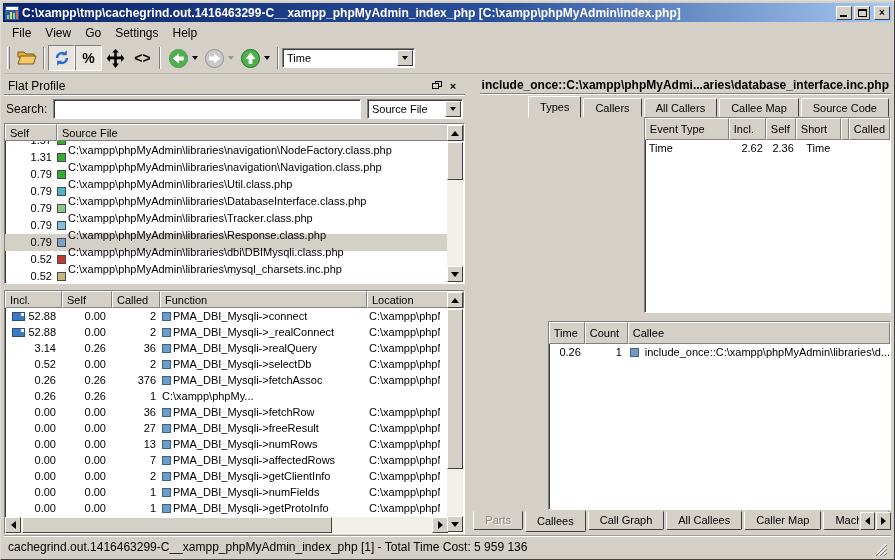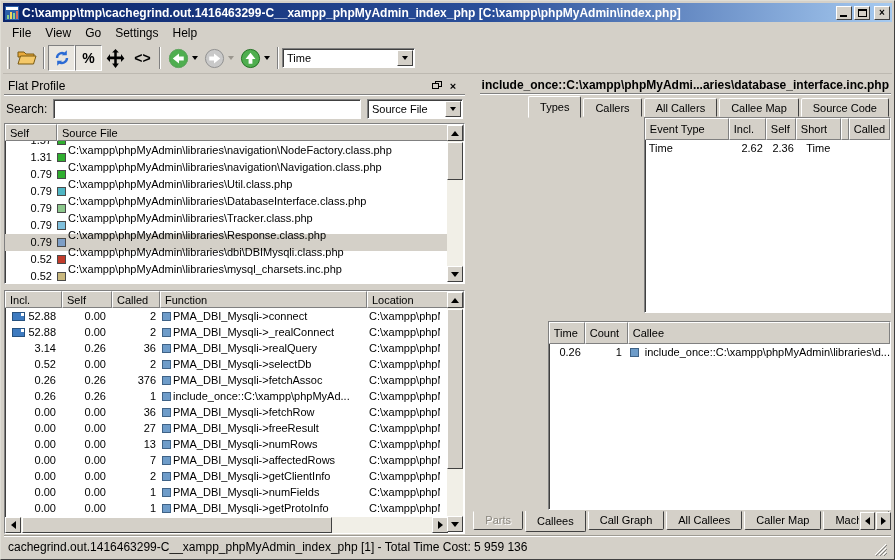--- a/index.html
+++ b/index.html
@@ -378,24 +378,20 @@
                 <span>PMA_DBI_Mysqli-&gt;fetchAssoc</span>
               </span>
               <span class="c-loc">C:\xampp\phpMy...</span>
             </div>
             <div class="fncrow">
               <span class="c-incl">
                 <span>0.26</span>
               </span>
               <span class="c-self">0.26</span>
               <span class="c-called">1</span>
-              <span class="c-func">
-                <span class="sqf"></span>
-                <span>include_once::C:\xampp\phpMyAd...</span>
-              </span>
               <span class="c-loc">C:\xampp\phpMy...</span>
             </div>
             <div class="fncrow">
               <span class="c-incl">
                 <span>0.00</span>
               </span>
               <span class="c-self">0.00</span>
               <span class="c-called">36</span>
               <span class="c-func">
                 <span class="sqf"></span>

